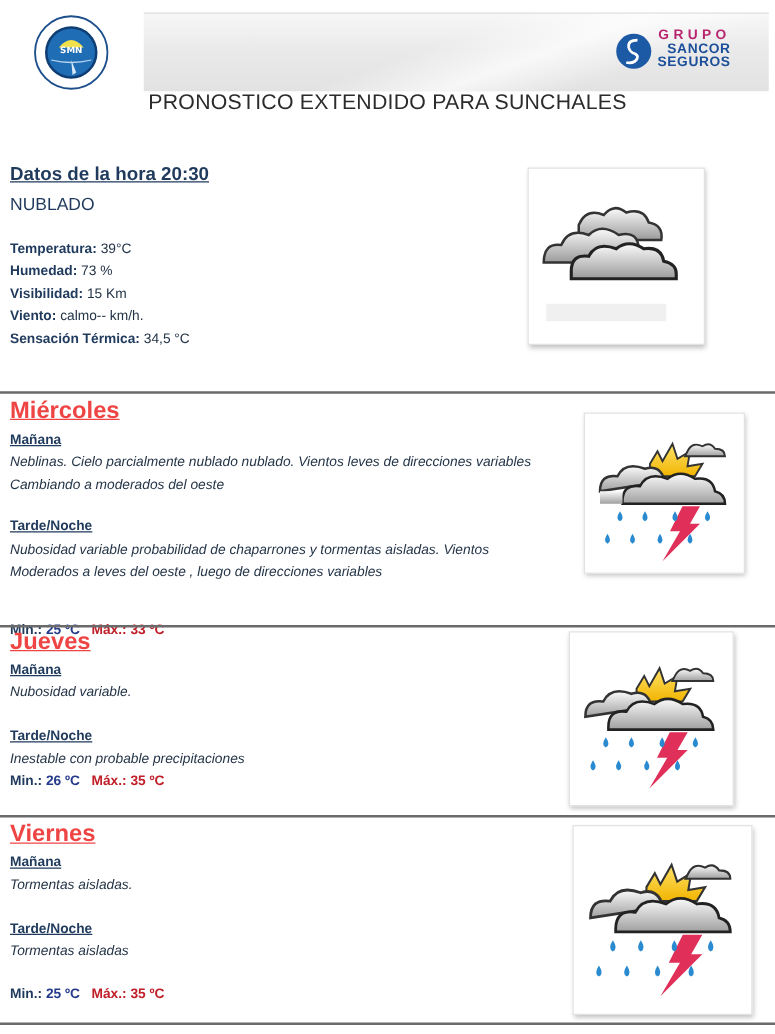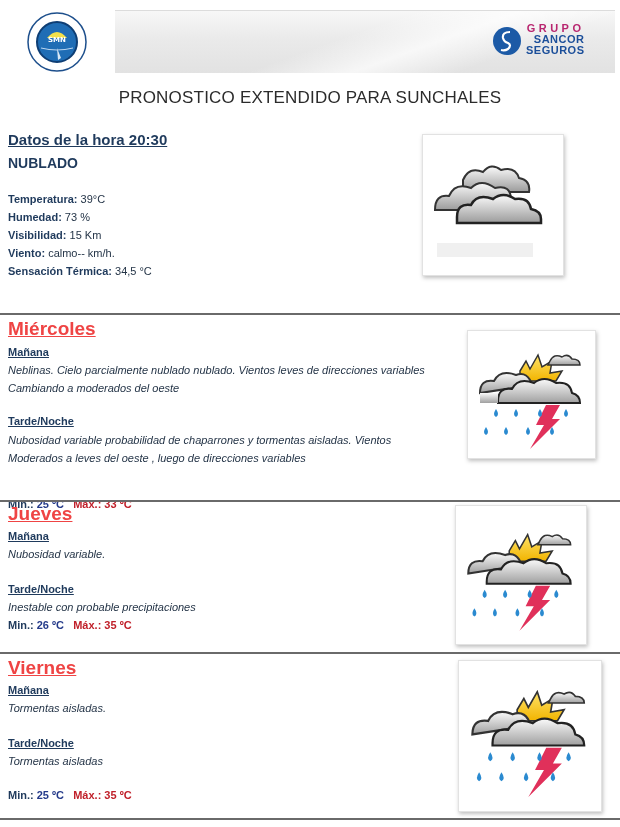--- a/index.html
+++ b/index.html
@@ -11,25 +11,25 @@
   .banner { left:115px; top:10px; width:500px; height:62px;
             background:linear-gradient(180deg,#f7f7f7 0%,#eaeaea 45%,#e2e2e2 100%);
             border-top:1px solid #dcdcdc; overflow:hidden; }
   .banner::before { content:""; position:absolute; left:-40px; top:-30px; width:700px; height:130px;
             background:linear-gradient(160deg, rgba(255,255,255,0) 40%, rgba(255,255,255,0.7) 50%, rgba(255,255,255,0) 60%); }
   .sancor { left:492px; top:22px; width:125px; height:42px;text-align:right; }
   .sancor-mark { position:absolute; left:0; top:4px; width:30px; height:30px; }
   .sancor-text { position:absolute; left:34px; top:1px; font-weight:bold; font-size:11px; line-height:11px; letter-spacing:0.5px; }
   .sancor-text .l1 { color:#b8256f; letter-spacing:3.5px; }
   .sancor-text .l2, .sancor-text .l3 { color:#1c4f9a; }
-  .title { left:0; width:620px; top:88px; text-align:center; font-size:17px; color:#2b2b2b; letter-spacing:0.2px; }
+  .title { left:0; width:620px; top:72px; text-align:center; font-size:17px; color:#2b2b2b; letter-spacing:0.2px; }
 
   
   .cur-head { left:8px; top:131px; font-size:15px; font-weight:bold; color:#1f3a5c; text-decoration:underline; }
-  .cur-state { left:8px; top:155px; font-size:14px; font-weight:bold; color:#1f3a5c; }
+  .cur-state { left:8px; top:155px; font-size:14px; font-weight:normal; color:#1f3a5c; }
   .cur-list { left:8px; top:190px; font-size:11px; line-height:18px; color:#243447; }
   .cur-list b { color:#1f3a5c; }
 
   .icon-box { background:#fff; border:1px solid #e2e2e2; box-shadow:1px 2px 4px rgba(0,0,0,0.25); }
   .icon-box svg { display:block; }
 
   .rule { left:0; width:620px; height:2px; background:#6a6a6a; }
 
   .day-title { left:8px; font-size:19px; font-weight:bold; color:#ef4444; text-decoration:underline; }
   .sub { left:8px; font-size:11px; font-weight:bold; color:#1f3a5c; text-decoration:underline; }

